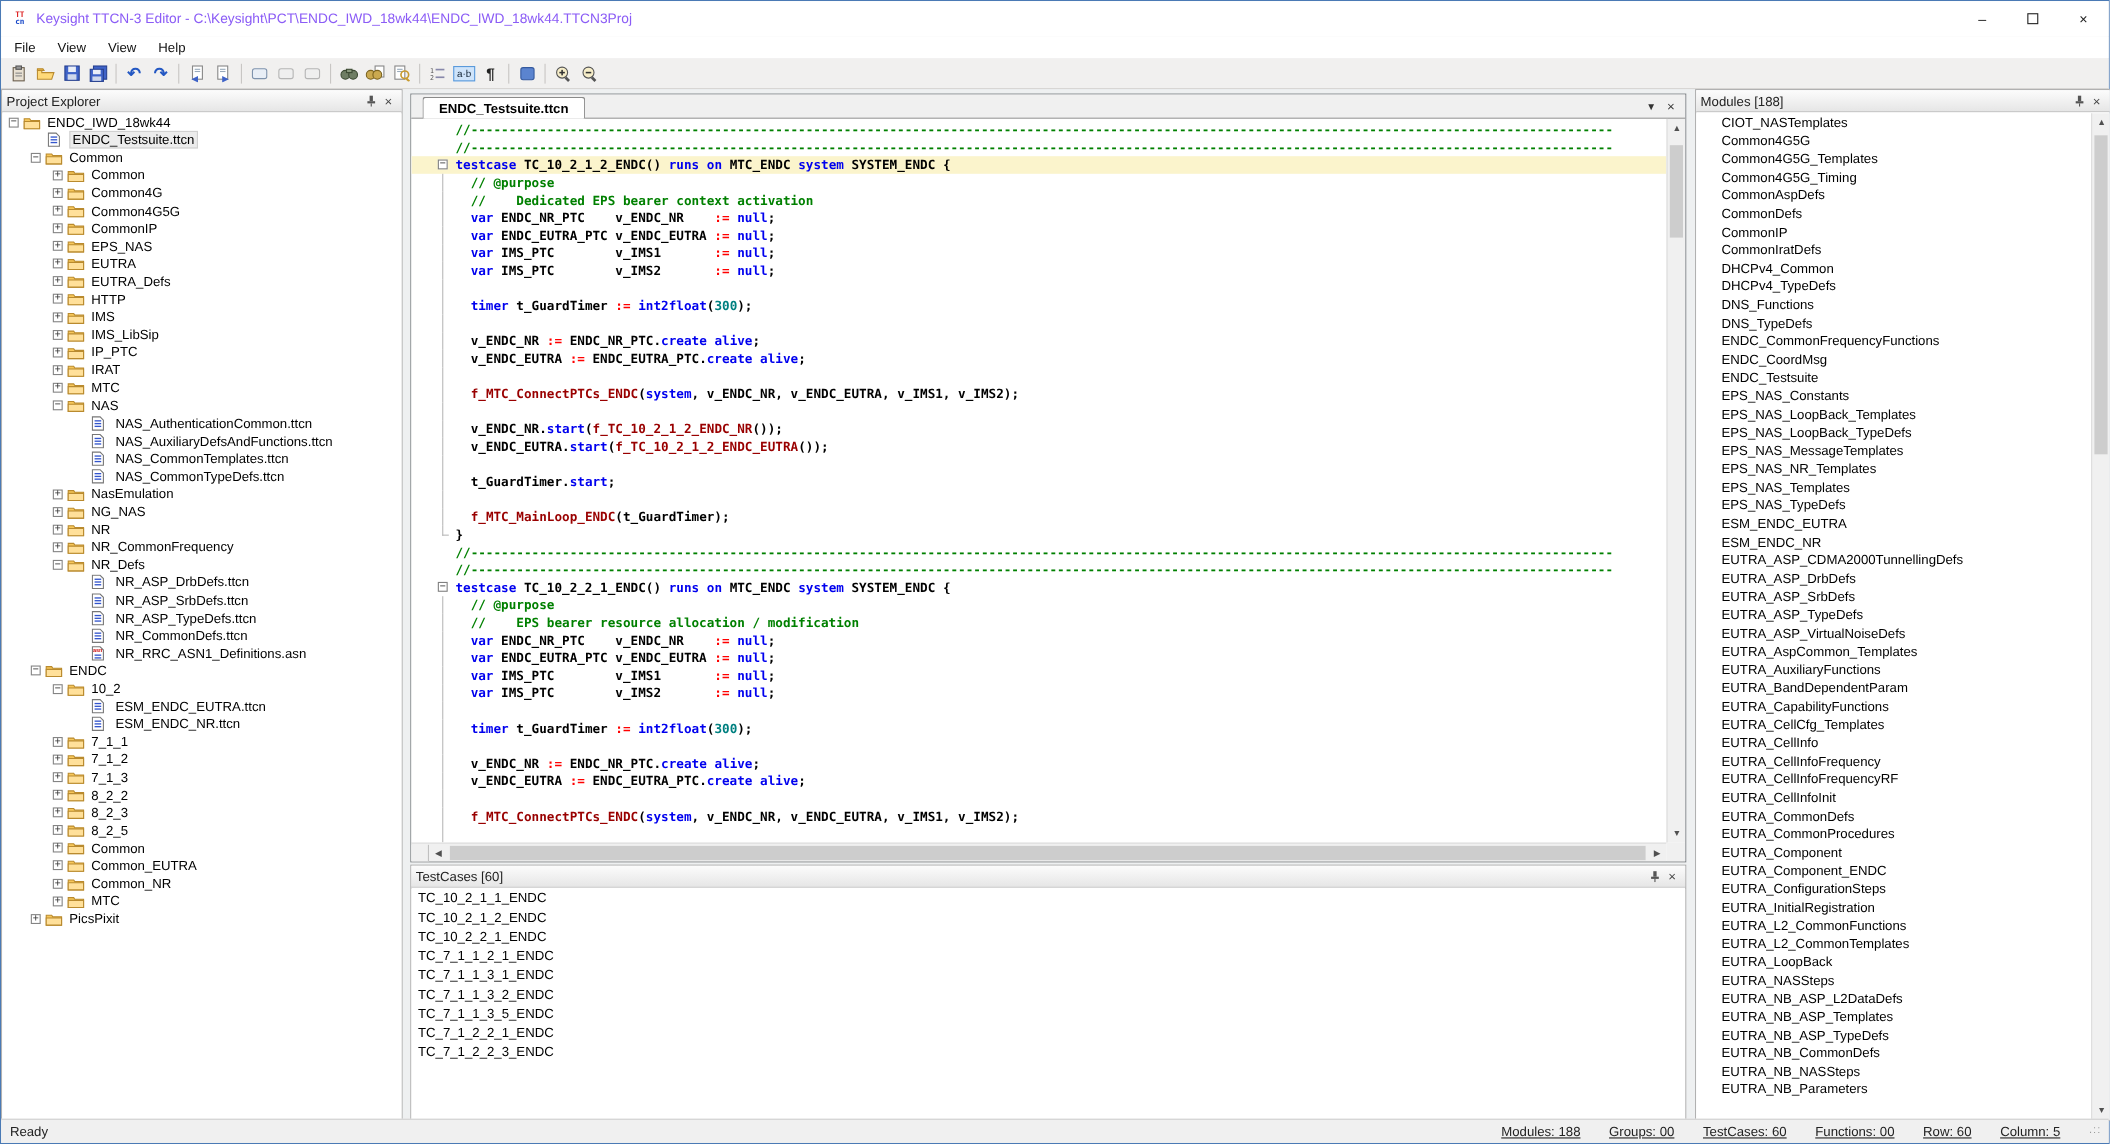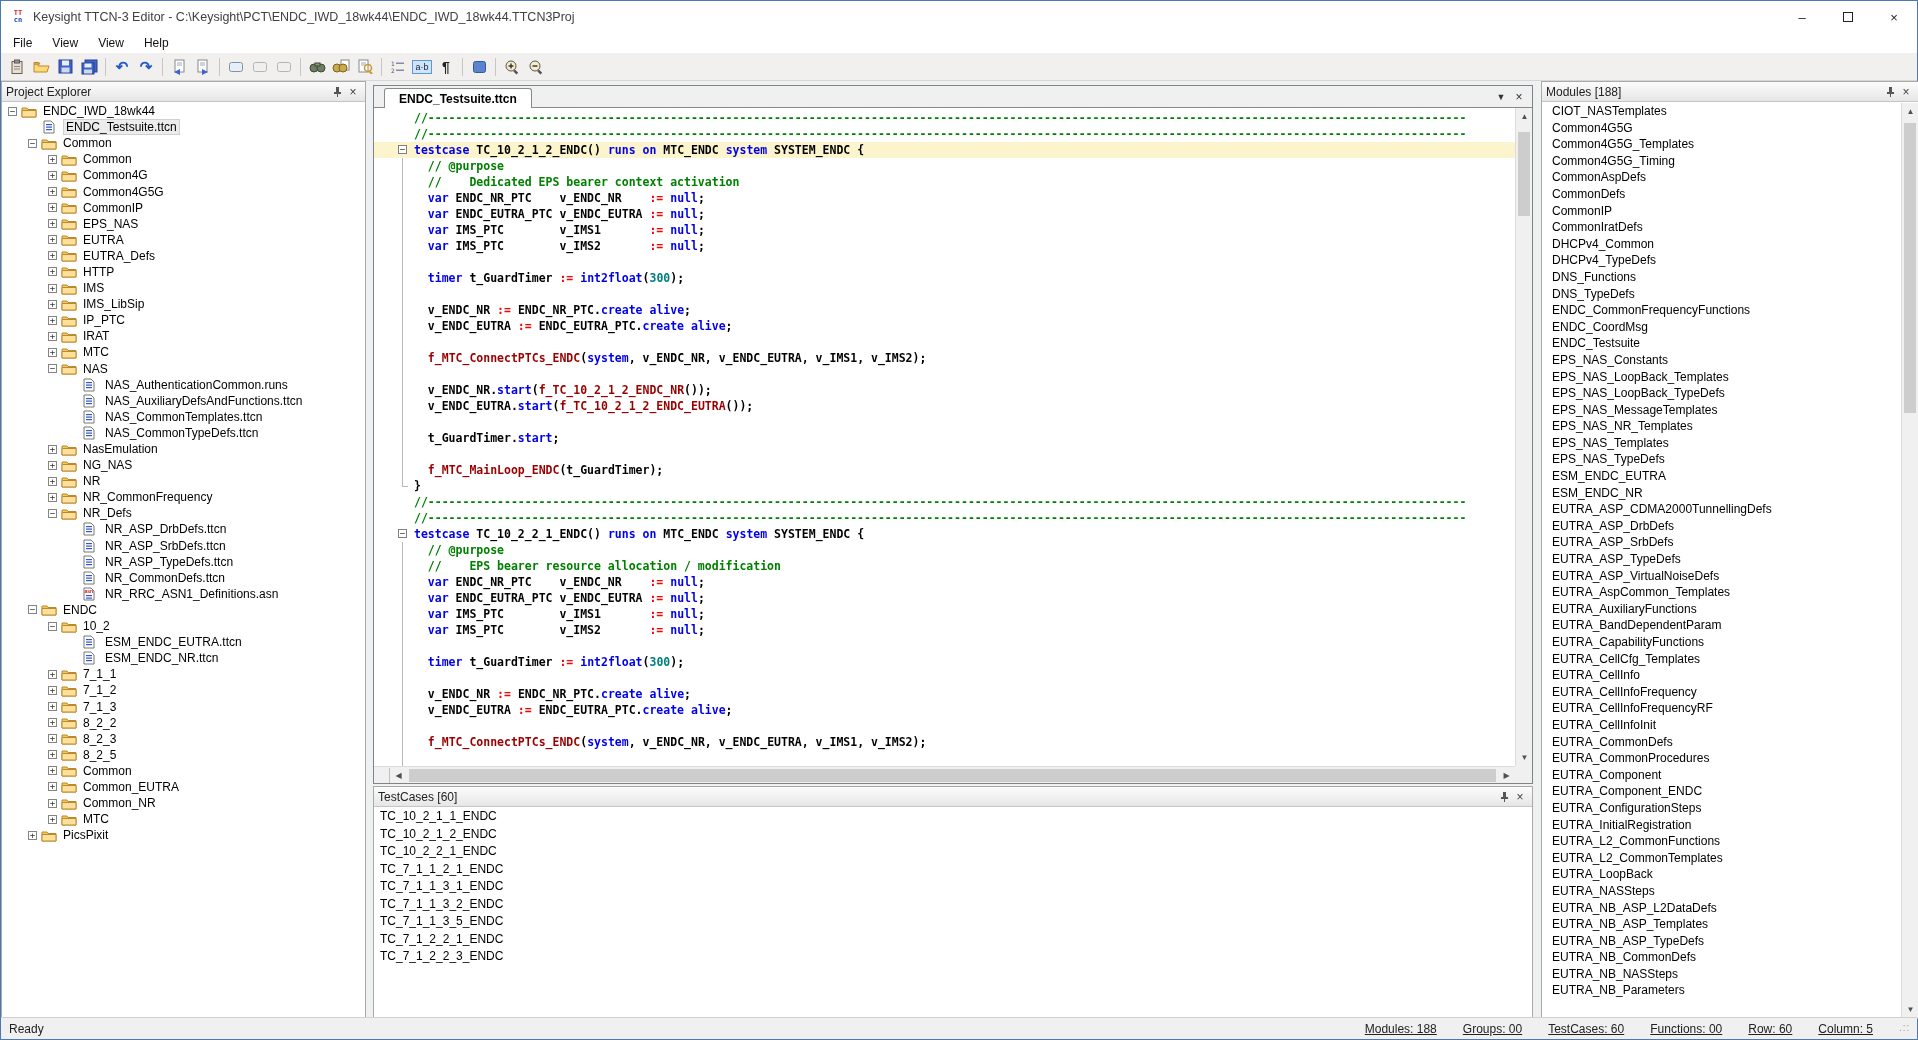--- a/index.html
+++ b/index.html
@@ -4,21 +4,21 @@
 <style>
   * { margin:0; padding:0; box-sizing:border-box; }
   html,body { width:1918px; height:1040px; overflow:hidden; }
   body { font-family:"Liberation Sans", sans-serif; font-size:12px; color:#000; background:#fff; }
   .window { position:relative; width:1918px; height:1040px; background:#eef0f1; border:1px solid #4a7ab5; }
 
   
   .titlebar { position:absolute; left:0; top:0; width:100%; height:32px; background:#fff; display:flex; align-items:center; }
   .app-icon { width:18px; height:18px; margin:0 6px 0 8px; display:flex; flex-direction:column; align-items:center; justify-content:center; font-weight:bold; font-size:7px; line-height:7px; font-family:"DejaVu Sans Mono", monospace; }
   .app-icon .r { color:#d22; } .app-icon .b { color:#1546c8; }
-  .title-text { font-size:12.5px; color:#404040; }
+  .title-text { font-size:12.5px; color:#8b5cf6; }
   .win-controls { position:absolute; right:0; top:0; height:32px; display:flex; }
   .win-btn { width:46px; height:32px; display:flex; align-items:center; justify-content:center; color:#222; font-size:13px; }
   .win-btn .maxbox { width:10px; height:10px; border:1px solid #222; display:block; }
 
   
   .menubar { position:absolute; left:0; top:32px; width:100%; height:20px; background:#fff; display:flex; align-items:center; }
   .menu-item { padding:2px 10px; color:#111; }
   .menu-item:first-child { margin-left:2px; }
 
   
@@ -66,21 +66,21 @@
   .hscroll { position:absolute; left:0; bottom:0; right:17px; height:17px; background:#f0f0f0; border-top:1px solid #dcdcdc; display:flex; align-items:center; }
   .sb-arrow { width:17px; height:17px; display:flex; align-items:center; justify-content:center; font-size:8px; color:#505050; flex:none; }
   .sb-thumb-v { position:absolute; left:2px; right:2px; background:#cdcdcd; }
   .sb-thumb-h { height:13px; background:#cdcdcd; flex:1; margin:0 2px; }
   .corner-box { position:absolute; right:0; bottom:0; width:17px; height:17px; background:#f0f0f0; }
   .grip-box { width:16px; height:15px; border-right:1px solid #c0c0c0; background:#f0f0f0; flex:none; }
 
   
   .list { position:absolute; left:0; top:21px; right:0; bottom:0; overflow:hidden; background:#fff; }
   .tc-item { height:17.5px; line-height:17.5px; padding-left:6px; font-size:12px; white-space:nowrap; }
-  .mod-item { height:16.6px; line-height:16.6px; padding-left:10px; font-size:12px; white-space:nowrap; }
+  .mod-item { height:16.6px; line-height:16.6px; padding-left:23px; font-size:12px; white-space:nowrap; }
   .mod-scroll { position:absolute; right:0; top:21px; width:17px; bottom:0; background:#f0f0f0; border-left:1px solid #dcdcdc; }
 
   
   .statusbar { position:absolute; left:0; bottom:0; width:100%; height:22px; background:#f0f0f0; border-top:1px solid #d0d0d0; display:flex; align-items:center; font-size:12px; color:#222; }
   .sb-ready { margin-left:8px; flex:1; }
   .sb-fields { display:flex; margin-right:44px;text-decoration:underline; }
   .sb-field { margin-left:26px; white-space:nowrap; }
   .sb-grip { position:absolute; right:4px; bottom:3px; width:14px; height:14px; color:#9a9a9a; font-size:10px; letter-spacing:1px; }
 </style>
 </head>
@@ -447,21 +447,21 @@
         <div class="trow">
           <span class="indent" style="width: 81px;"></span>
           <span class="ticon">
             <svg width="12" height="14">
               <path d="M1 1 L8 1 L11 4 L11 13 L1 13 Z" fill="#fff" stroke="#777"></path>
               <rect x="3" y="4" width="6" height="1.2" fill="#3355cc"></rect>
               <rect x="3" y="6.5" width="6" height="1.2" fill="#3355cc"></rect>
               <rect x="3" y="9" width="6" height="1.2" fill="#3355cc"></rect>
             </svg>
           </span>
-          <span class="tlbl">NAS_AuthenticationCommon.runs</span>
+          <span class="tlbl">NAS_AuthenticationCommon.ttcn</span>
         </div>
         <div class="trow">
           <span class="indent" style="width: 81px;"></span>
           <span class="ticon">
             <svg width="12" height="14">
               <path d="M1 1 L8 1 L11 4 L11 13 L1 13 Z" fill="#fff" stroke="#777"></path>
               <rect x="3" y="4" width="6" height="1.2" fill="#3355cc"></rect>
               <rect x="3" y="6.5" width="6" height="1.2" fill="#3355cc"></rect>
               <rect x="3" y="9" width="6" height="1.2" fill="#3355cc"></rect>
             </svg>

